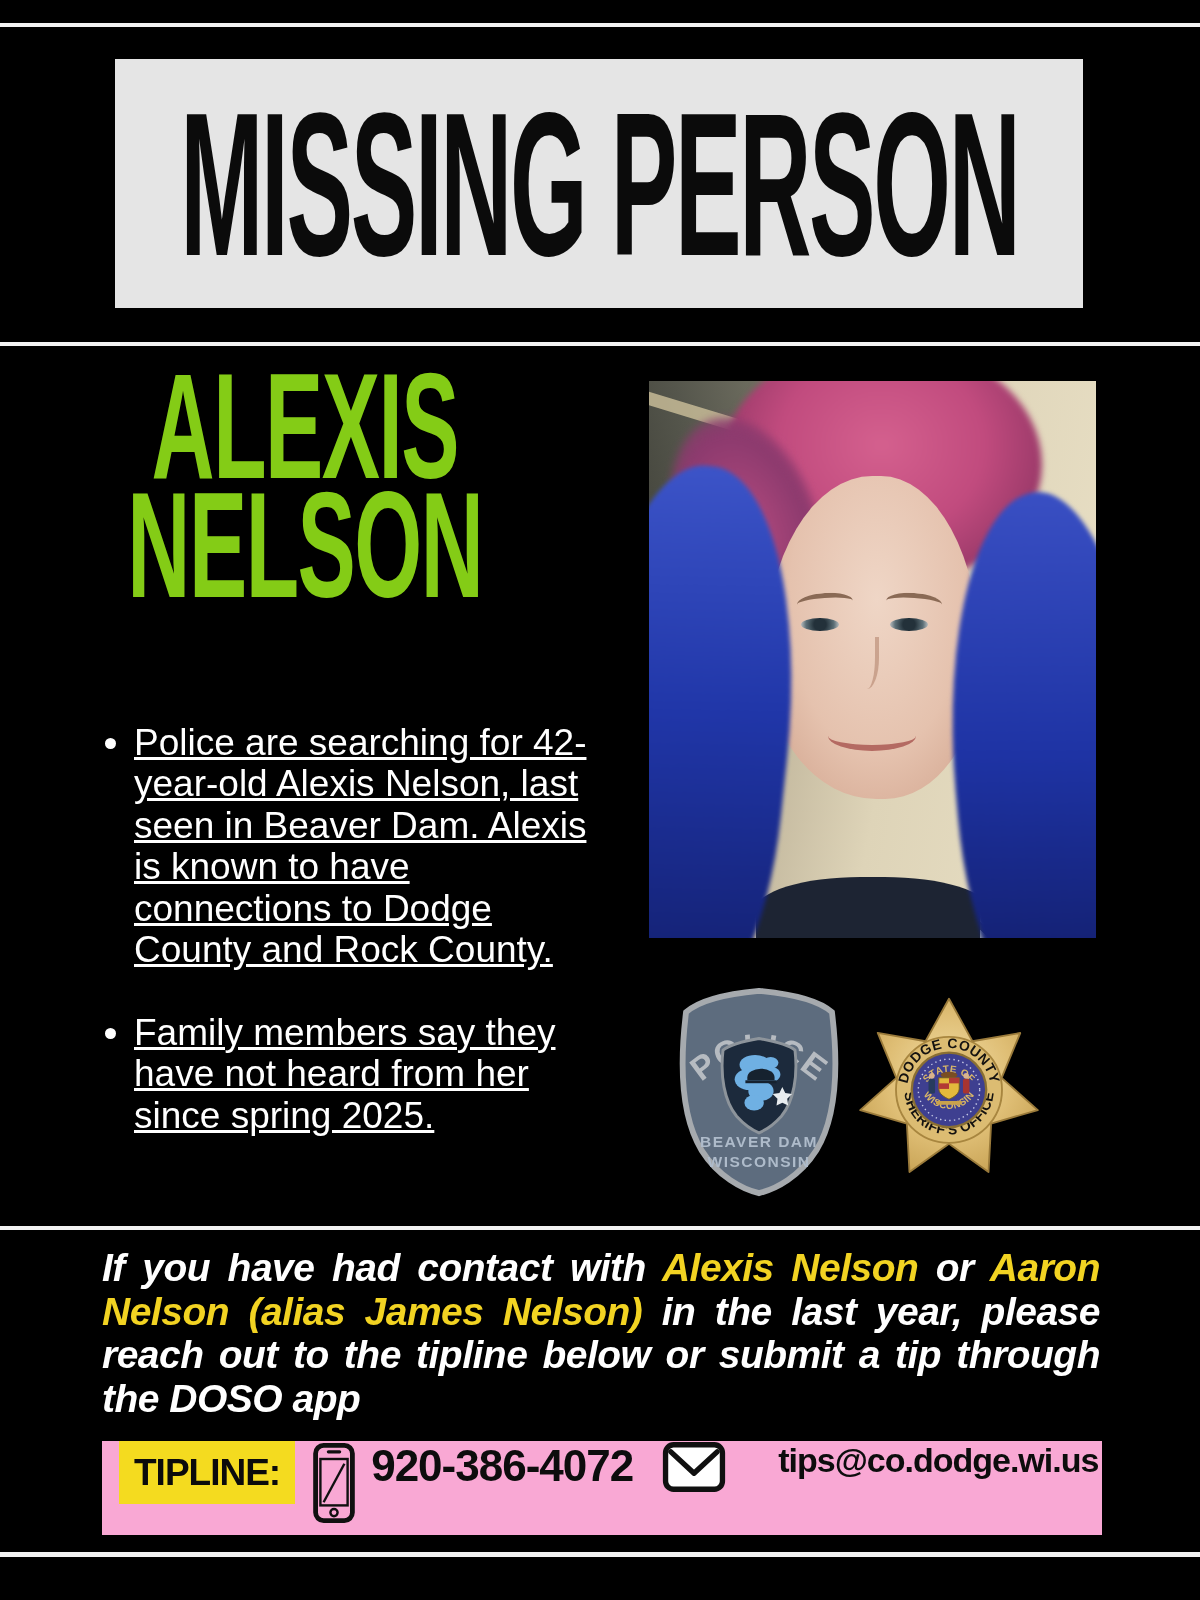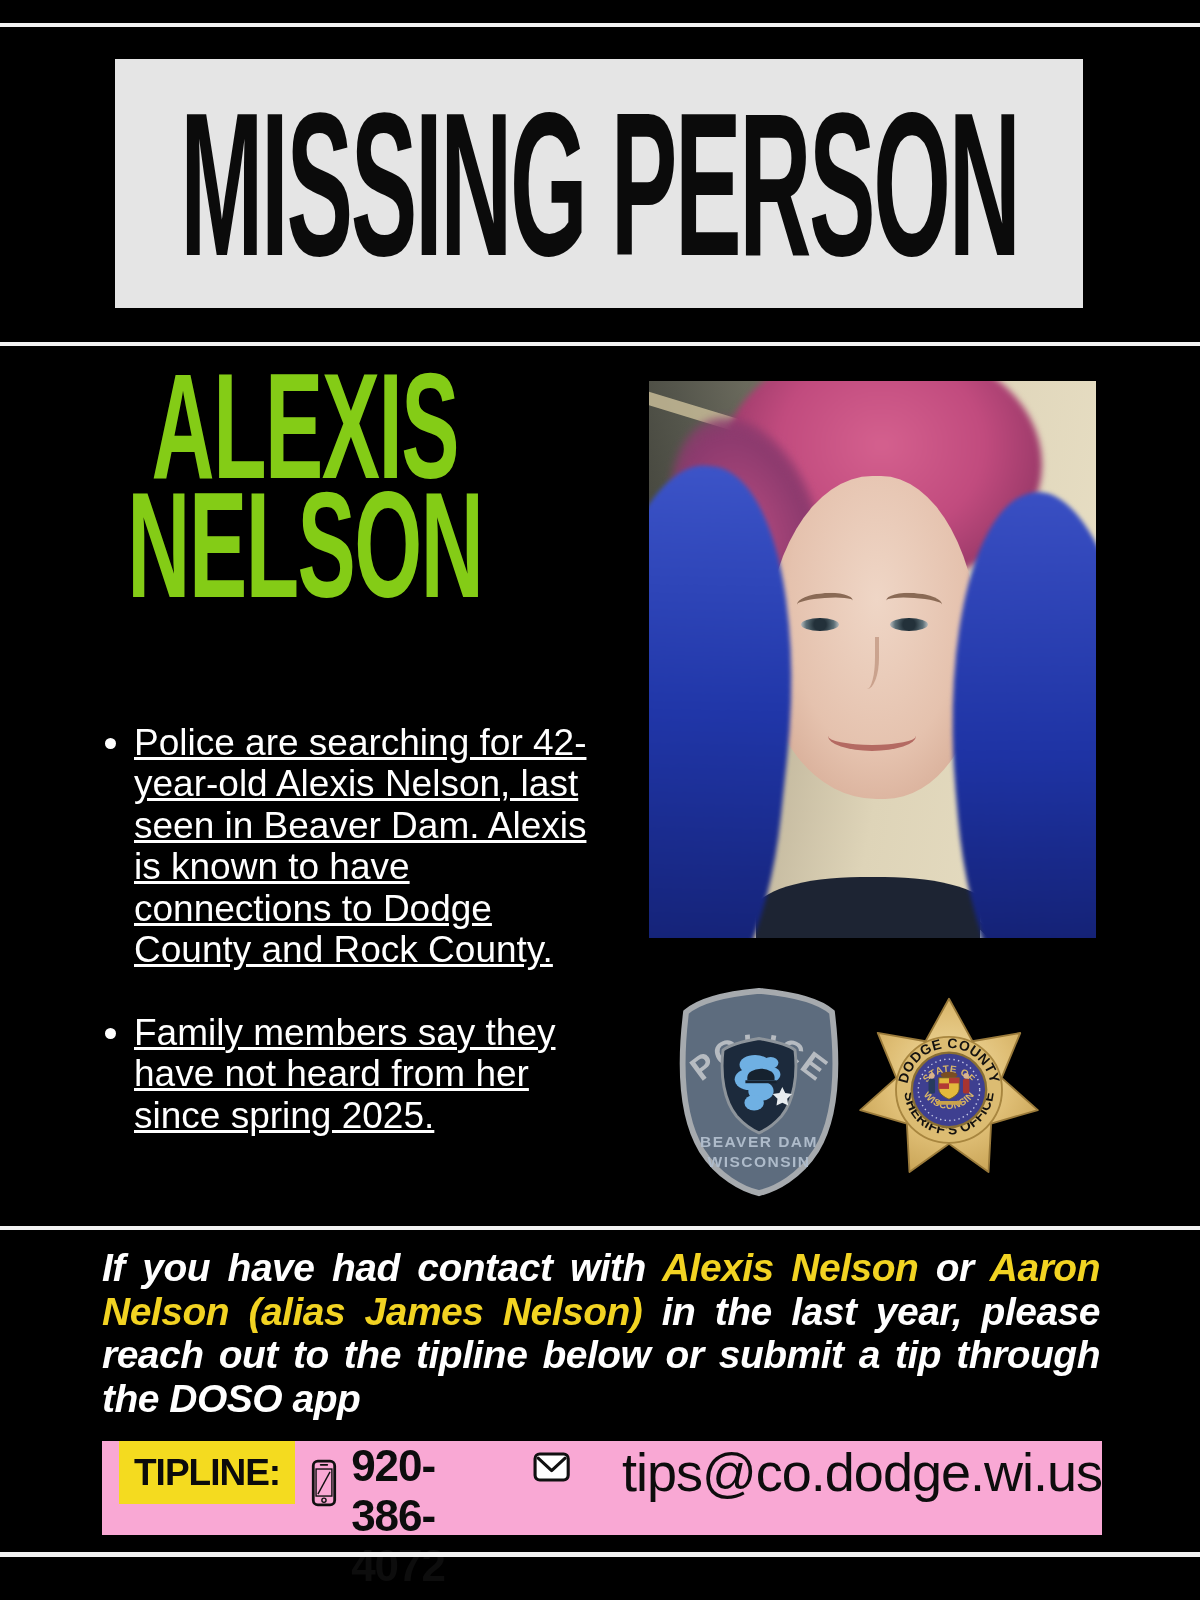--- a/index.html
+++ b/index.html
@@ -72,21 +72,21 @@
          font-size:39px;font-weight:700;font-style:italic;line-height:1.12;letter-spacing:-0.5px;
          text-align:justify;}
   .contact .hl{color:#F2D322;}
 
   
   .tipbar{position:absolute;left:102px;top:1441px;width:1000px;height:94px;background:#f9a8d4;
          display:flex;align-items:flex-start;box-sizing:border-box;padding-left:17px;gap:13px;}
   .tip-label{background:#F4DB1F;color:#0b0b0b;font-size:37px;font-weight:700;letter-spacing:-1px;
          padding:13px 15px;line-height:1;}
   .tip-phone{color:#0d0d0d;font-size:44px;font-weight:700;letter-spacing:-1px;}
-  .tip-email{color:#0d0d0d;font-size:54px;font-weight:400;letter-spacing:-1px;margin-left:39px;}
+  .tip-email{color:#0d0d0d;font-size:34px;font-weight:700;letter-spacing:-1px;margin-left:39px;}
   .icon-phone{margin-left:2px;}
   .icon-mail{margin-left:16px;}
 </style>
 </head>
 <body>
 
 <div class="poster">
 
   <div class="hline hline-top"></div>
 

